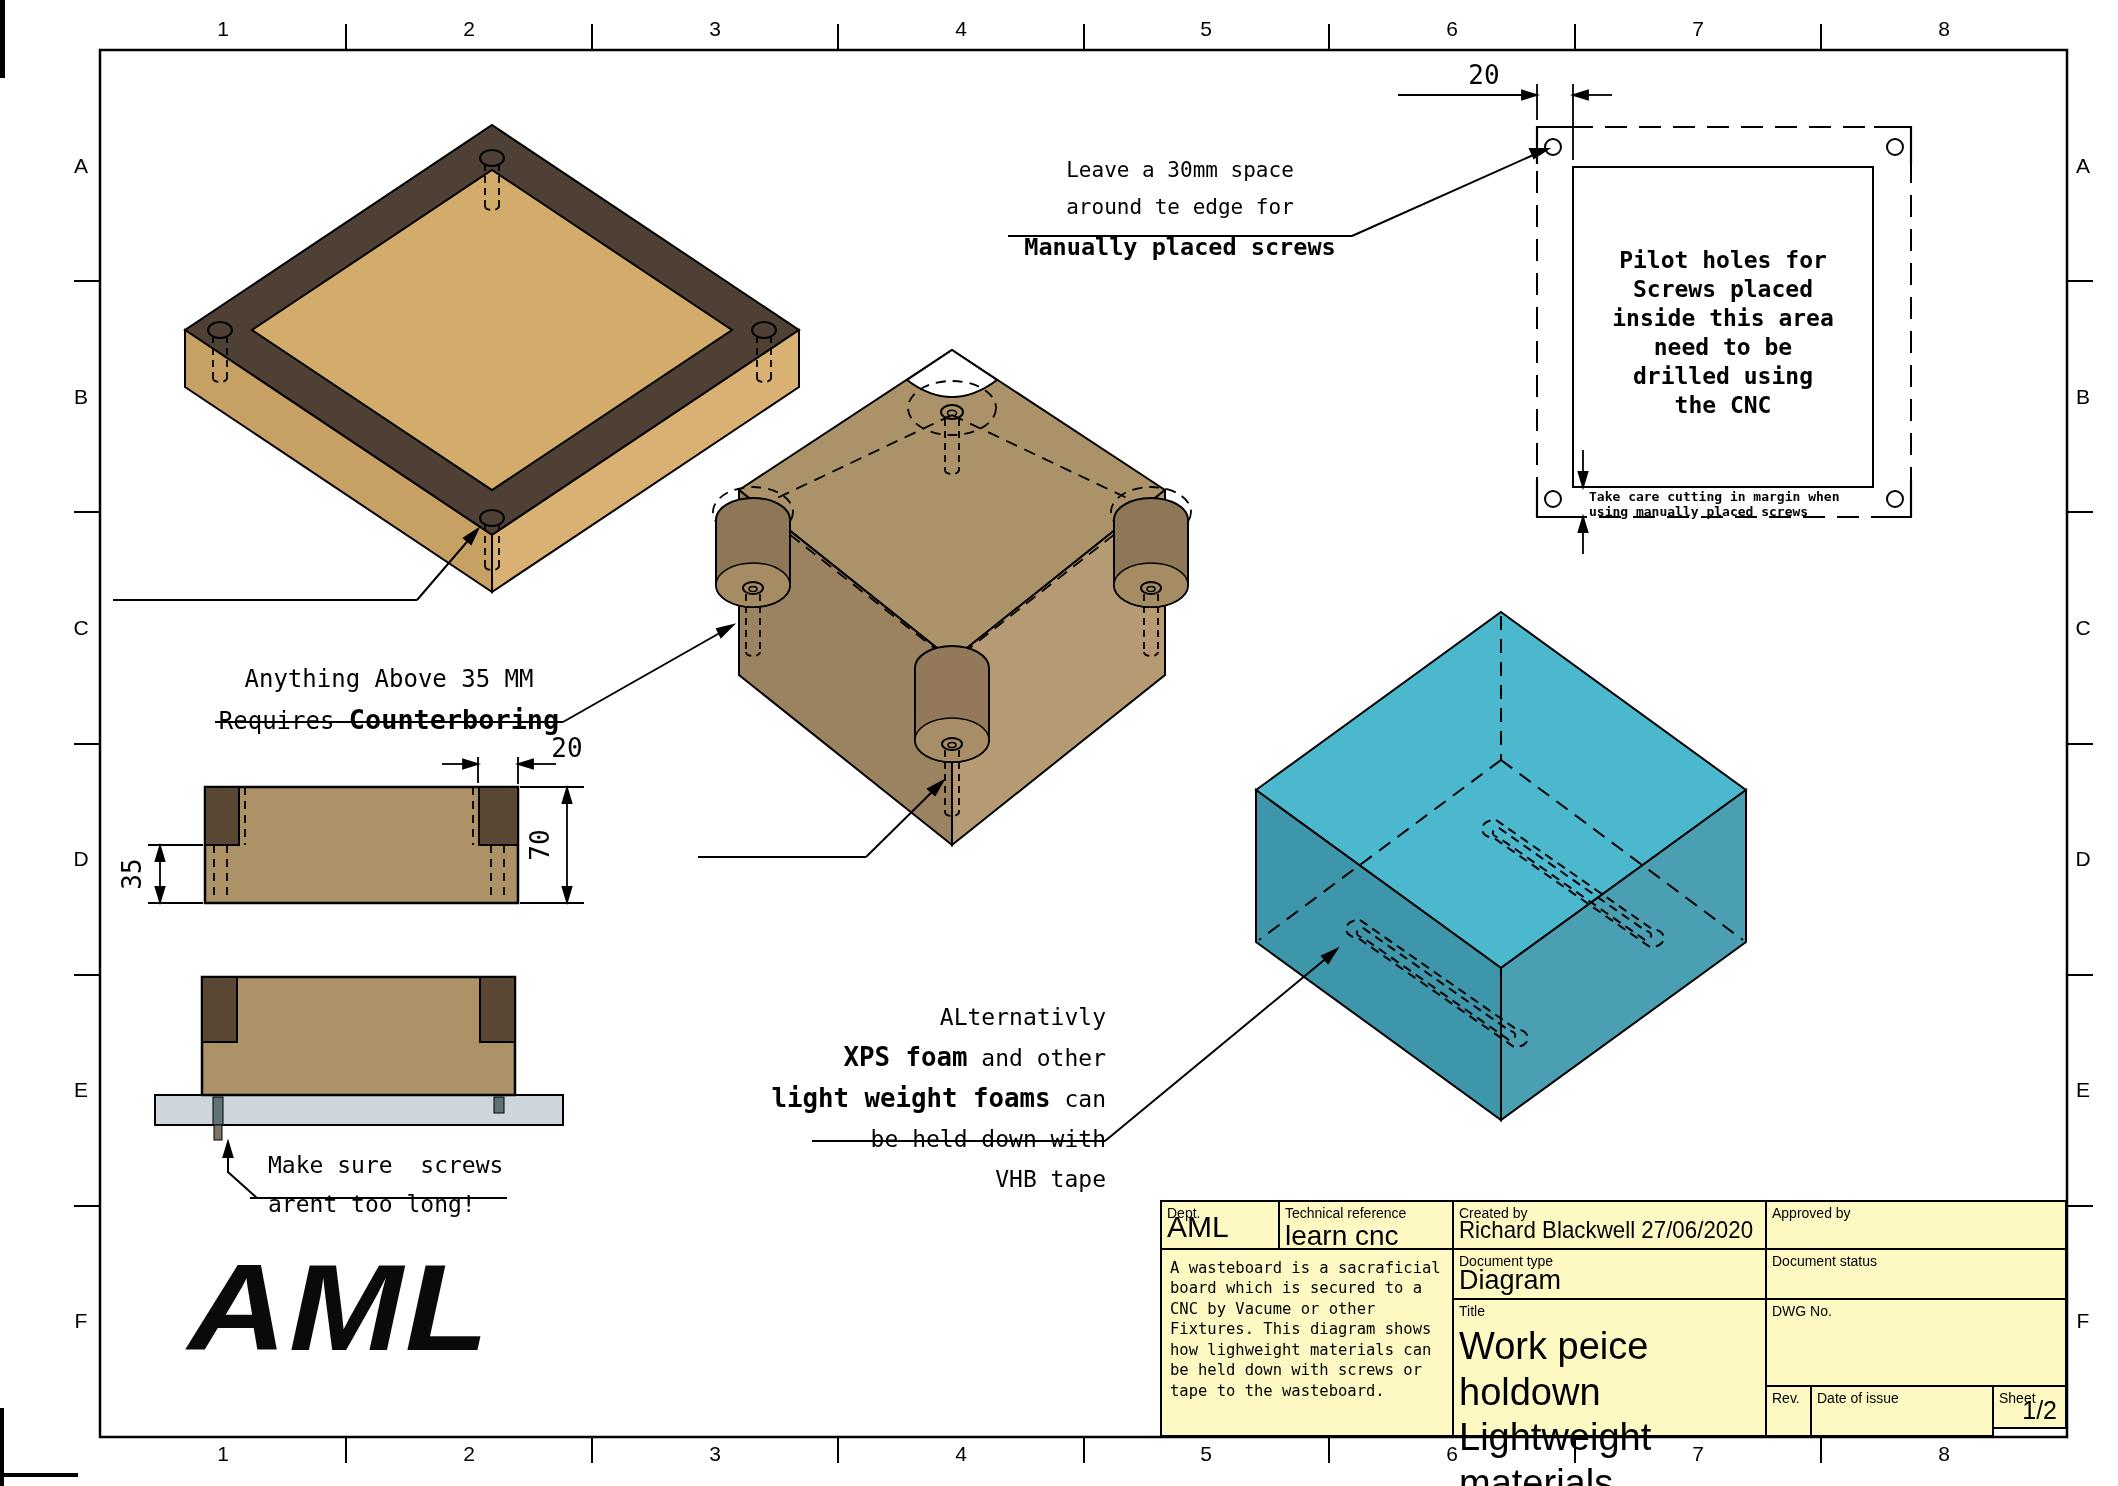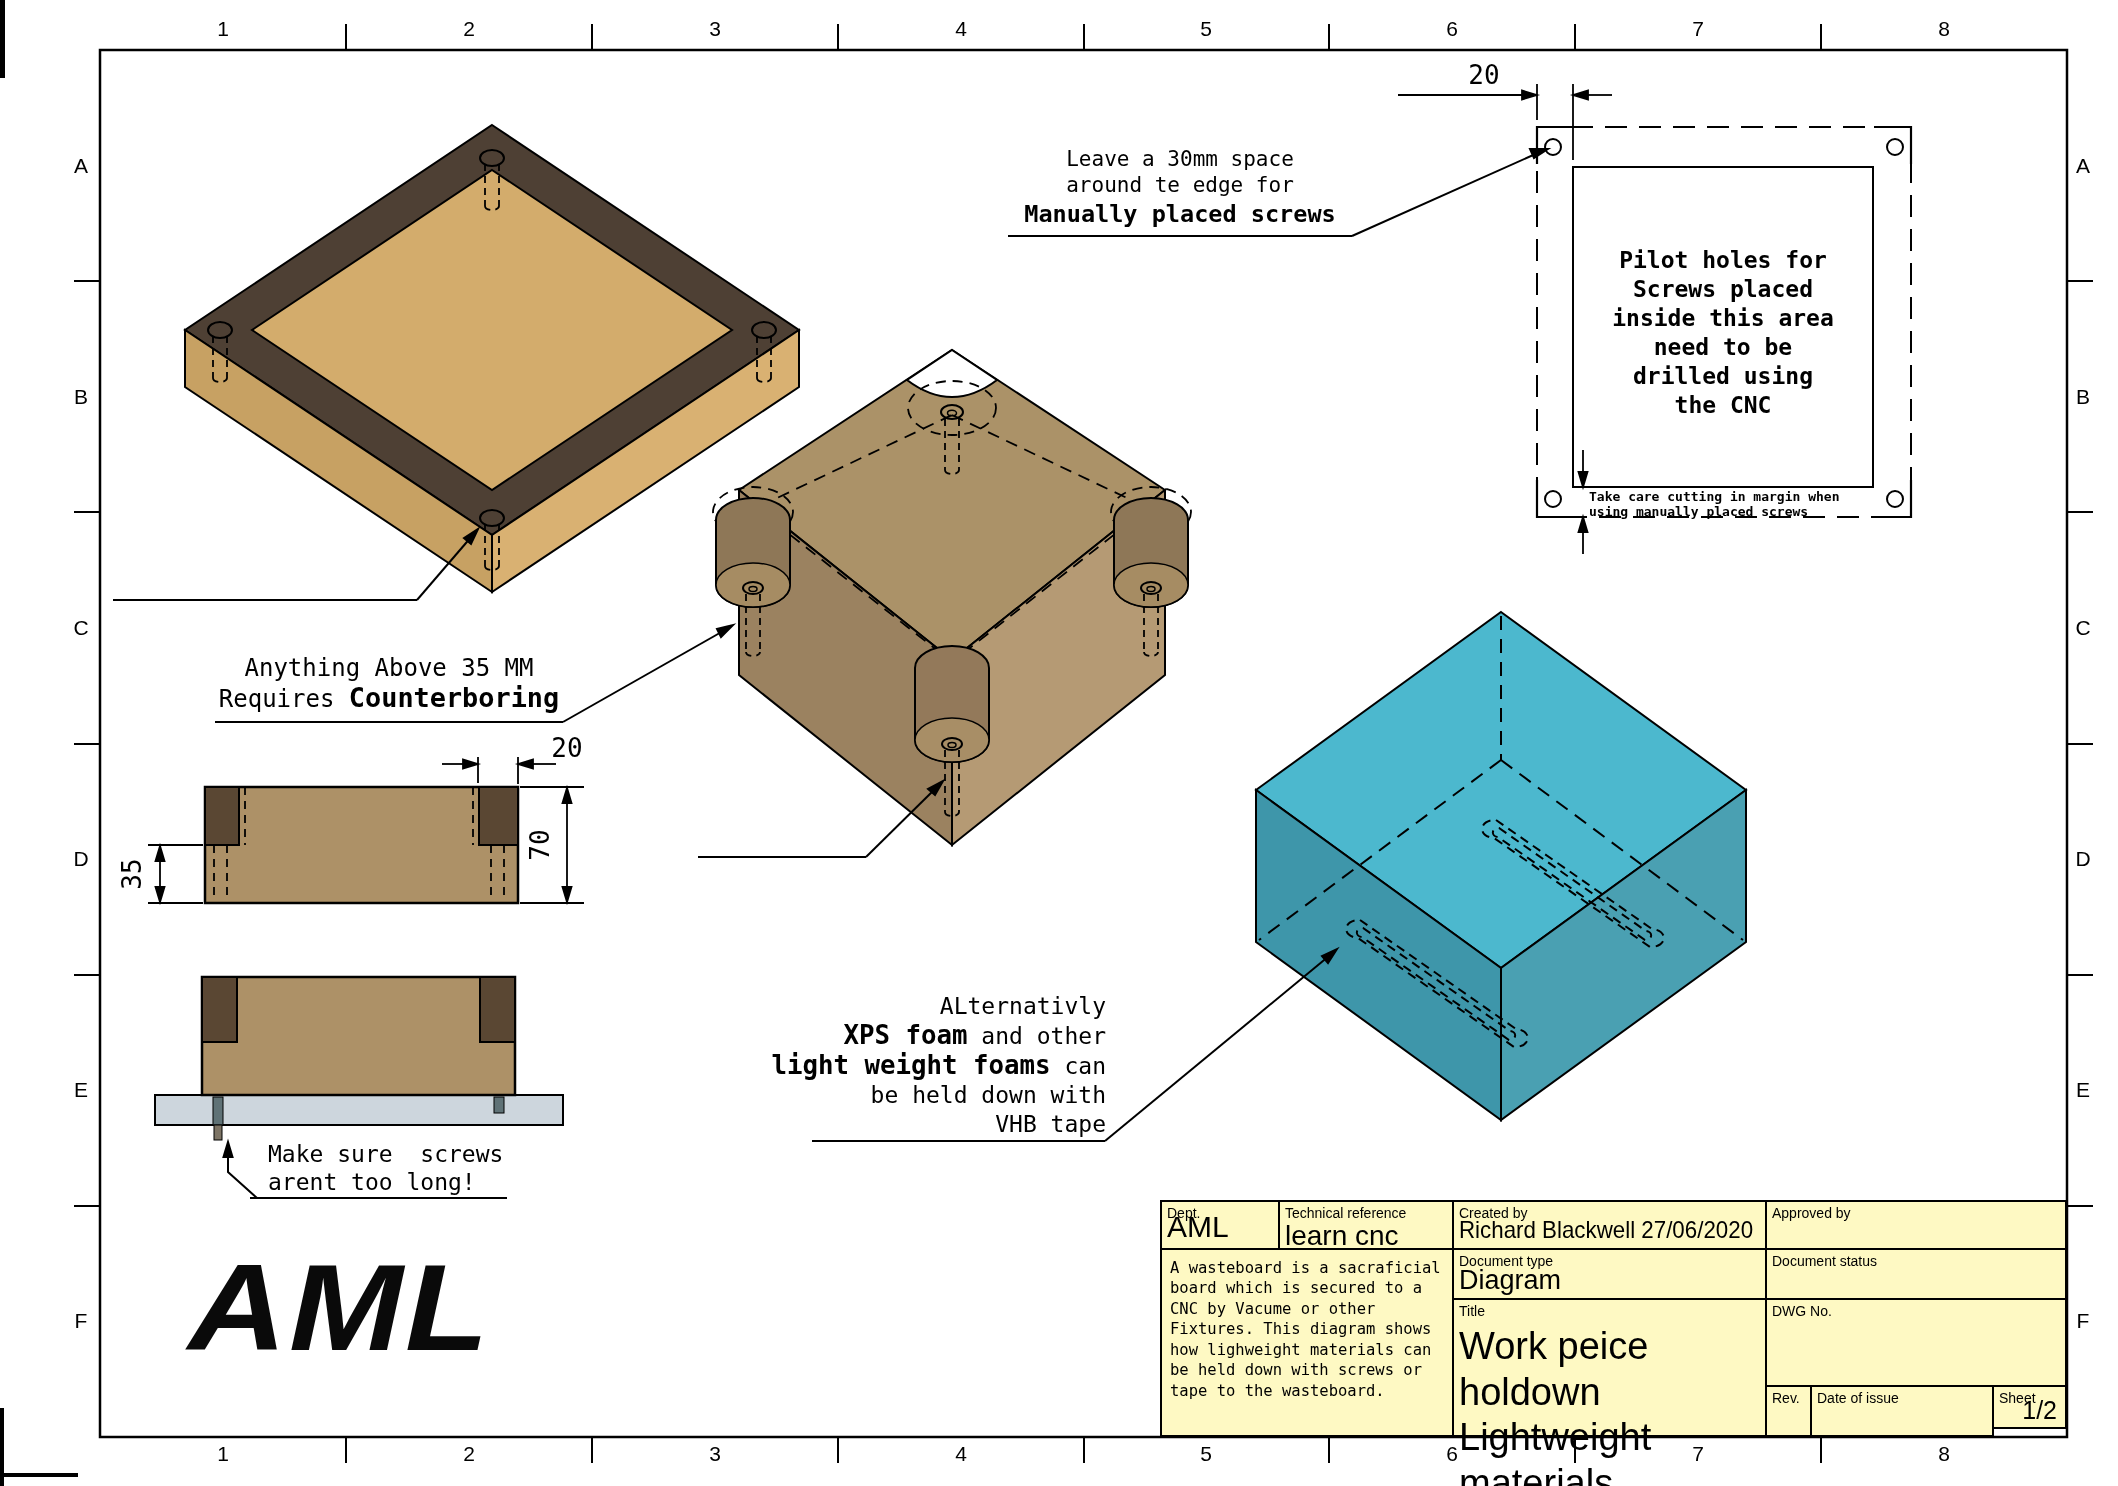--- a/index.html
+++ b/index.html
@@ -2,21 +2,21 @@
 <html><head>
 <meta charset="utf-8">
 <style>
   html,body{margin:0;padding:0;background:#ffffff;}
   #page{position:relative;width:2118px;height:1486px;background:#fff;overflow:hidden;
         font-family:"DejaVu Sans Mono",monospace;color:#000;}
   svg{position:absolute;left:0;top:0;}
   .gridlab{position:absolute;width:26px;height:26px;text-align:center;
            font-family:"Liberation Sans",sans-serif;font-size:21px;line-height:26px;}
   .note{position:absolute;font-family:"DejaVu Sans Mono",monospace;color:#000;}
-  .note .ln{white-space:pre;}
+  .note .ln{white-space:pre;margin-top:11px;}
   .note b{font-weight:bold;font-size:1.12em;}
   .pre{white-space:pre-line;font-weight:bold;}
   
   .tb-cell{position:absolute;border:2px solid #000;box-sizing:border-box;background:#fef9c3;
            font-family:"Liberation Sans",sans-serif;}
   .tb-label{position:absolute;left:5px;top:3px;font-size:14px;}
   .tb-value{position:absolute;left:5px;bottom:4px;font-size:30px;white-space:nowrap;}
   .tb-desc{position:absolute;left:8px;top:8px;font-family:"DejaVu Sans Mono",monospace;
            font-size:15.5px;line-height:1.32;white-space:pre-line;}
   .tb-title{position:absolute;left:5px;top:24px;font-size:38px;line-height:1.2;white-space:pre-line;}

